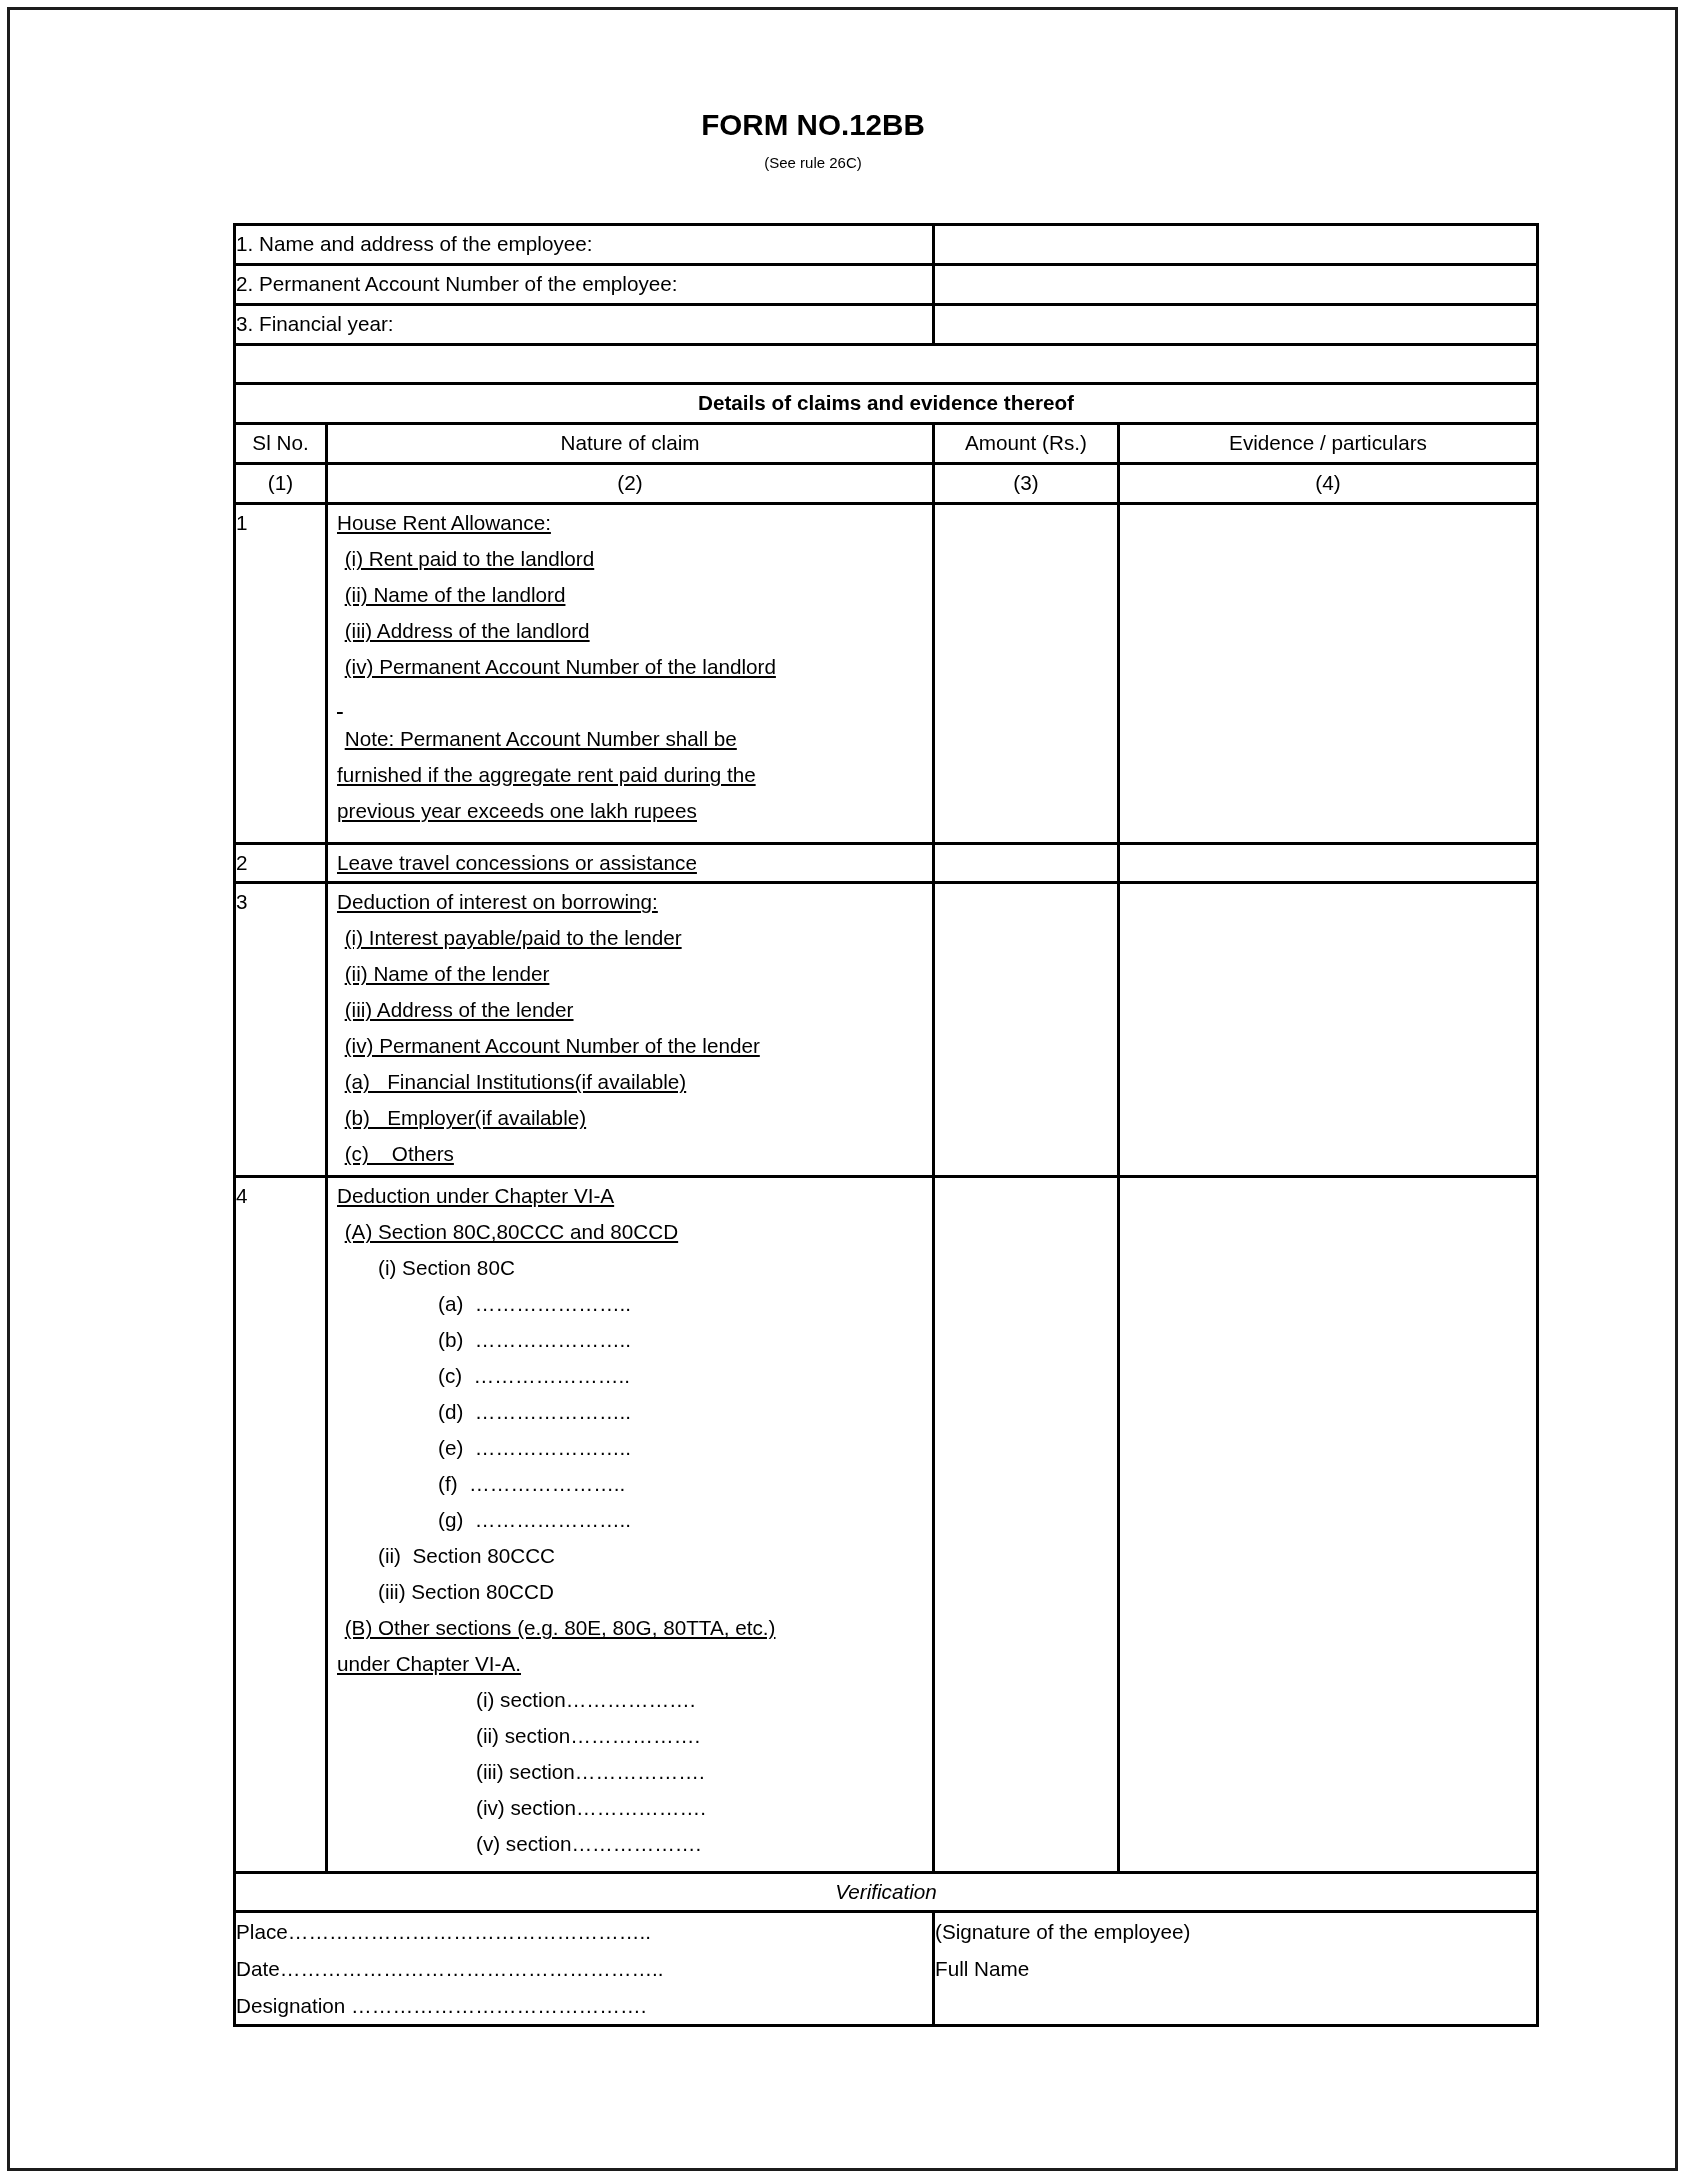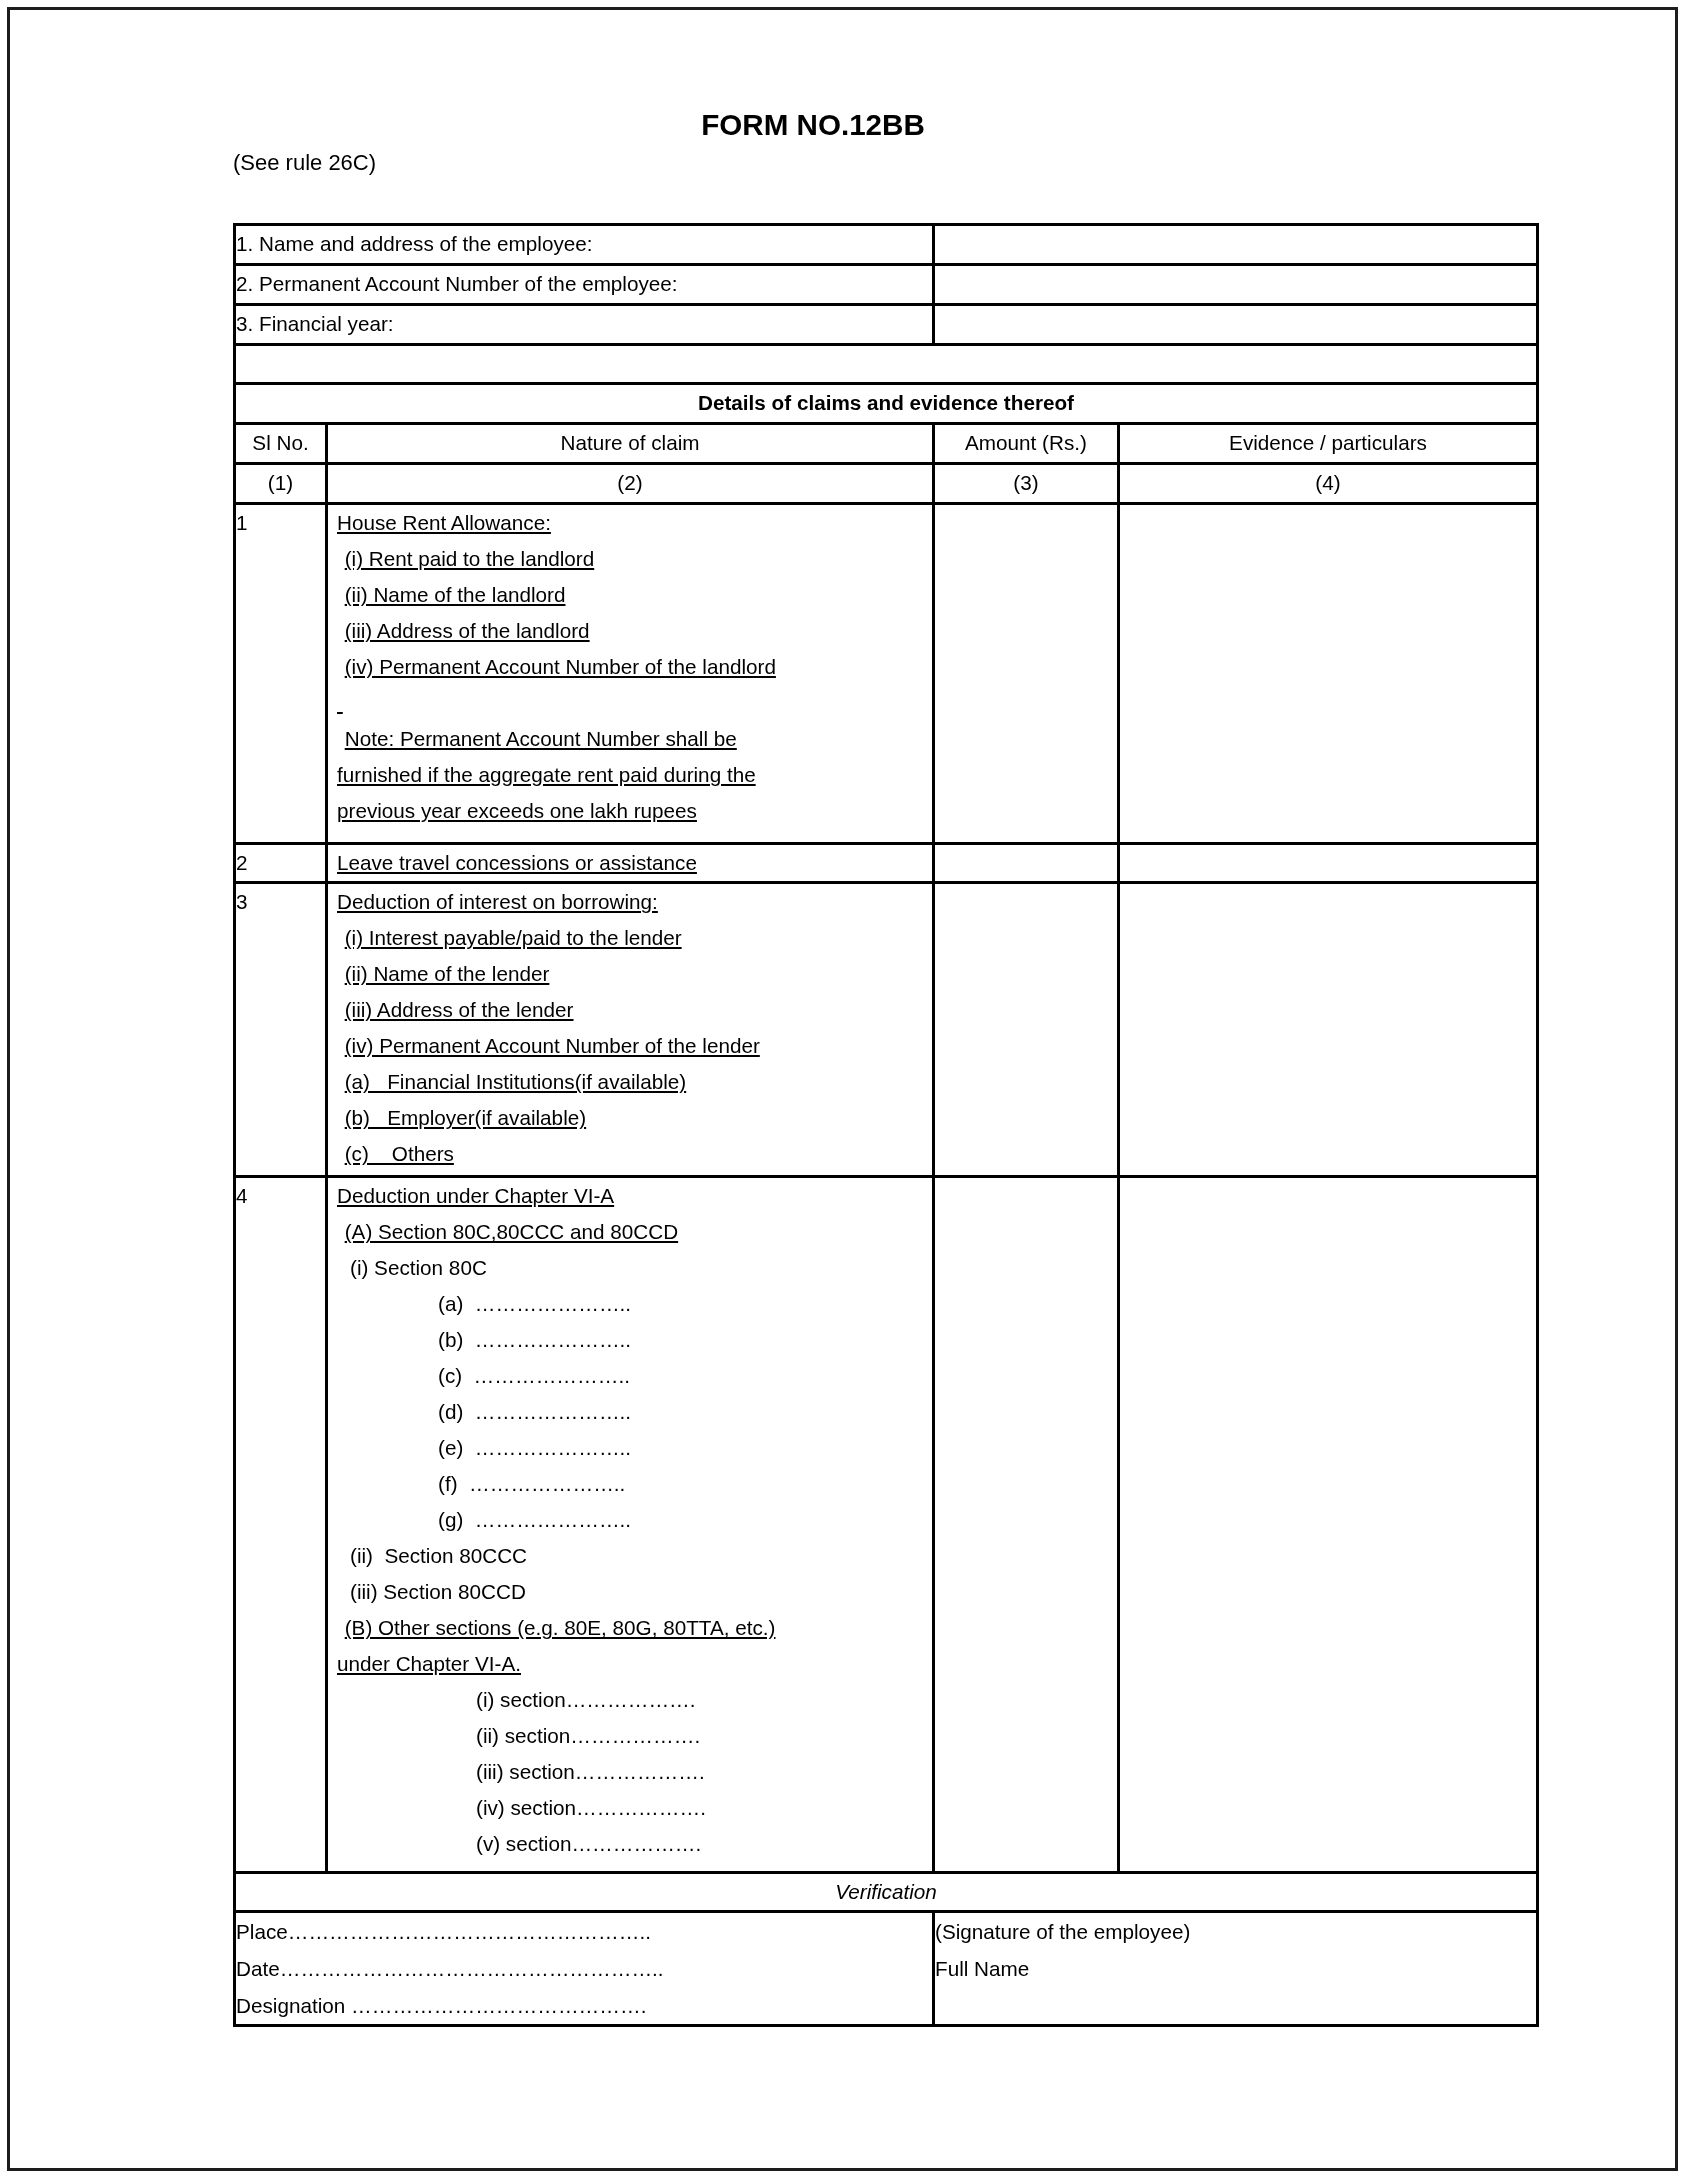--- a/index.html
+++ b/index.html
@@ -7,21 +7,21 @@
     width:1686px;height:2179px;position:relative;
     background:#ffffff;color:#000;
     font-family:"Liberation Sans", sans-serif;
   }
   .page-frame{
     position:absolute;left:6.9px;top:6.9px;right:7.9px;bottom:7.9px;
     border:3px solid #1c1c1c;pointer-events:none;
   }
   .content{position:absolute;left:233px;top:106px;width:1160px;}
   .title{text-align:center;font-weight:bold;font-size:29.6px;line-height:37px;letter-spacing:0;}
-  .subtitle{font-size:22px;line-height:27.6px;margin-top:5.9px;}
+  .subtitle{text-align:center;font-size:15px;line-height:27.6px;margin-top:5.9px;}
   table.form{
     border-collapse:collapse;table-layout:fixed;width:1302px;margin-top:47px;
   }
   table.form td{
     border:3px solid #000;padding:0;vertical-align:top;
     font-size:20.7px;line-height:36px;overflow:hidden;
   }
   td.pad{padding-left:5.9px;}
   tr.h38 td{height:37px;}
   tr.h37 td{height:36px;font-style:italic;}
@@ -29,21 +29,21 @@
   .bold{font-weight:bold;}
   
   tr.claim-idx-0 td{height:337px;}
   tr.claim-idx-1 td{height:36px;}
   tr.claim-idx-2 td{height:291px;}
   tr.claim-idx-3 td{height:693px;}
   td.sl-cell{padding-left:5.9px;}
   .ln{height:36px;line-height:36px;white-space:pre-wrap;}
   .ind0{padding-left:9px;text-decoration:underline;}
   .ind1{padding-left:16.7px;text-decoration:underline;}
-  .ind2{padding-left:22px;}
+  .ind2{padding-left:50px;}
   .ind3{padding-left:110px;}
   .ind4{padding-left:148px;}
   
   tr.certify td{height:82px;padding:3px 5.9px 0 5.9px;text-align:justify;}
   .certify-line1{text-align:justify;text-align-last:justify;line-height:36px;height:36px;white-space:pre-wrap;}
   .certify-line2{text-align:left;line-height:36px;height:36px;}
   
   tr.footer td{height:106px;}
   .footer-left{padding:4.9px 0 0 5.9px;}
   .footer-left .ln{height:37px;line-height:37px;}

